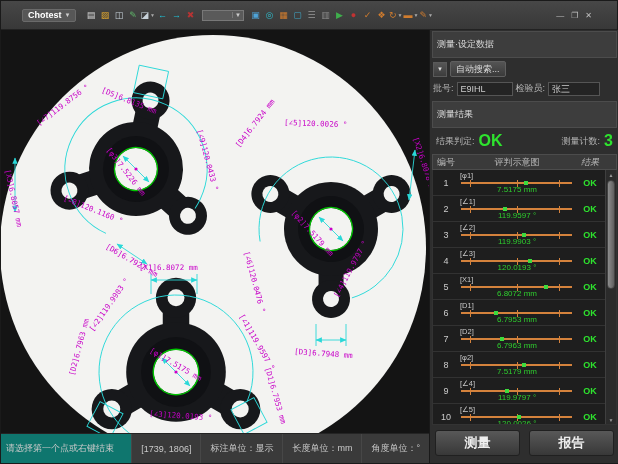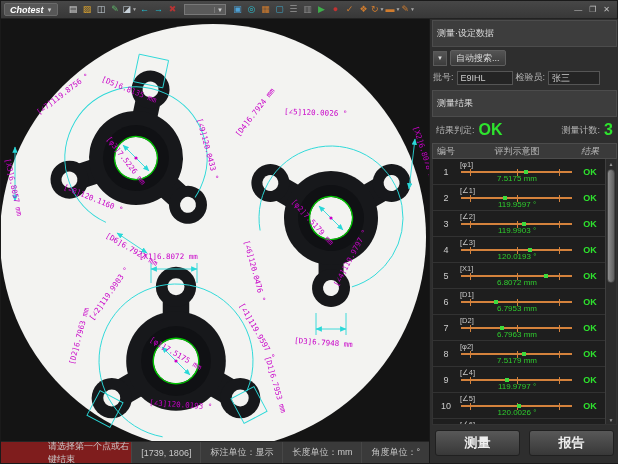--- a/index.html
+++ b/index.html
@@ -1,22 +1,22 @@
 <!DOCTYPE html>
 <html><head>
 <meta charset="utf-8">
 <style>
   * { box-sizing: border-box; margin: 0; padding: 0; }
   html,body { width:618px; height:464px; overflow:hidden; background:#2b2b2b;
     font-family:"Liberation Sans","DejaVu Sans",sans-serif; }
   .window { width:618px; height:464px; display:flex; flex-direction:column; border:1px solid #1a1a1a; }
 
   
-  .titlebar { height:18px; flex:none; background:linear-gradient(#474747,#383838);
-    display:flex; align-items:center; gap:2px; padding:0 3px; border-bottom:1px solid #222;font-style:italic; }
+  .titlebar { height:29px; flex:none; background:linear-gradient(#474747,#383838);
+    display:flex; align-items:center; gap:2px; padding:0 21px; border-bottom:1px solid #222; }
   .app-menu { background:#575757; border:1px solid #6a6a6a; border-radius:2px; color:#fff;
     font-weight:bold; font-size:9px; height:13px; display:flex; align-items:center; gap:3px; padding:0 5px; cursor:default; }
   .app-menu .caret { font-size:6px; color:#ccc; }
   .tools { flex:1; display:flex; align-items:center; gap:1px; margin-left:6px; }
   .tool { min-width:13px; height:13px; display:flex; align-items:center; justify-content:center;
     font-size:9px; line-height:1; border-radius:2px; }
   .tool .dd { font-size:5px; color:#aaa; margin-left:1px; }
   .tool-combo { width:42px; height:11px; background:#5a5a5a; border:1px solid #787878; margin:0 4px;
     display:flex; align-items:center; justify-content:flex-end; }
   .tool-combo .dd { font-size:6px; color:#ccc; padding:0 2px; border-left:1px solid #787878; }
@@ -24,22 +24,22 @@
   .win-controls span { cursor:default; }
 
   
   .main { flex:1; display:flex; min-height:0; }
   .left { width:428px; flex:none; display:flex; flex-direction:column; }
   .canvas { position:relative; width:428px; height:425px; background:#141414; overflow:hidden; }
   .canvas svg { display:block; }
   .canvas text { font-family:"DejaVu Sans Mono","Liberation Mono",monospace; }
 
   
-  .statusbar { height:22px; flex:none; background:#7f1d1d; border-top:1px solid #242424;
-    display:flex; align-items:stretch; font-size:9px; color:#c9c9c9;padding-left:42px; }
+  .statusbar { height:30px; flex:none; background:#0f766e; border-top:1px solid #242424;
+    display:flex; align-items:stretch; font-size:9px; color:#c9c9c9; }
   .sb-msg { flex:1; display:flex; align-items:center; padding-left:5px; }
   .sb-seg { display:flex; align-items:center; padding:0 9px; border-left:1px solid #474747; background:#3a3a3a; white-space:nowrap; }
 
   
   .panel { width:190px; flex:none; background:#2e2e2e; border-left:1px solid #191919;
     display:flex; flex-direction:column; font-size:9px; color:#ccc; min-height:0; }
   .sec-header { background:#3d3d3d; border:1px solid #4c4c4c; margin:1px 2px 1px; padding:6px 4px;
     font-size:9px; color:#ddd; flex:none; }
   .combo-row { display:flex; gap:3px; padding:2px 3px; align-items:center; flex:none; }
   .combo { flex:1; height:15px; background:#242424; border:1px solid #5a5a5a; display:flex; align-items:center; padding:0 4px; color:#ccc; }

